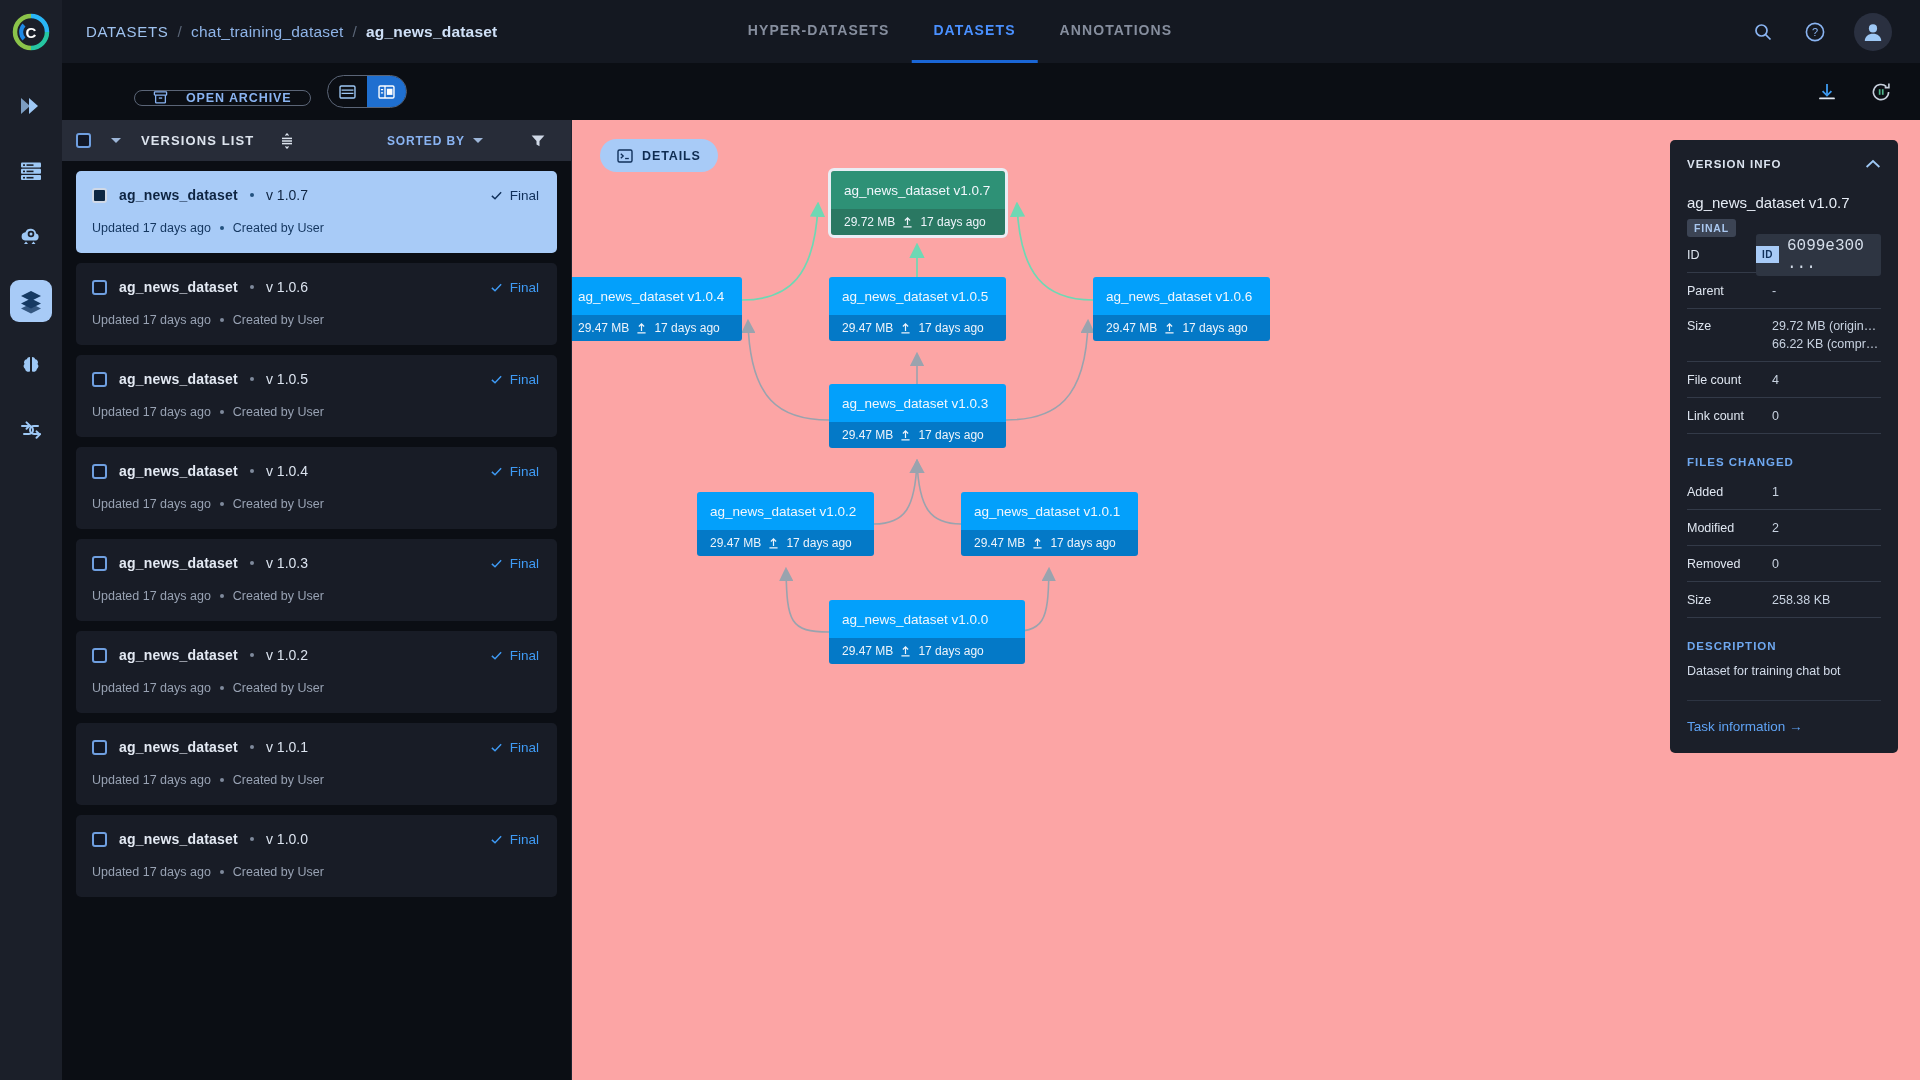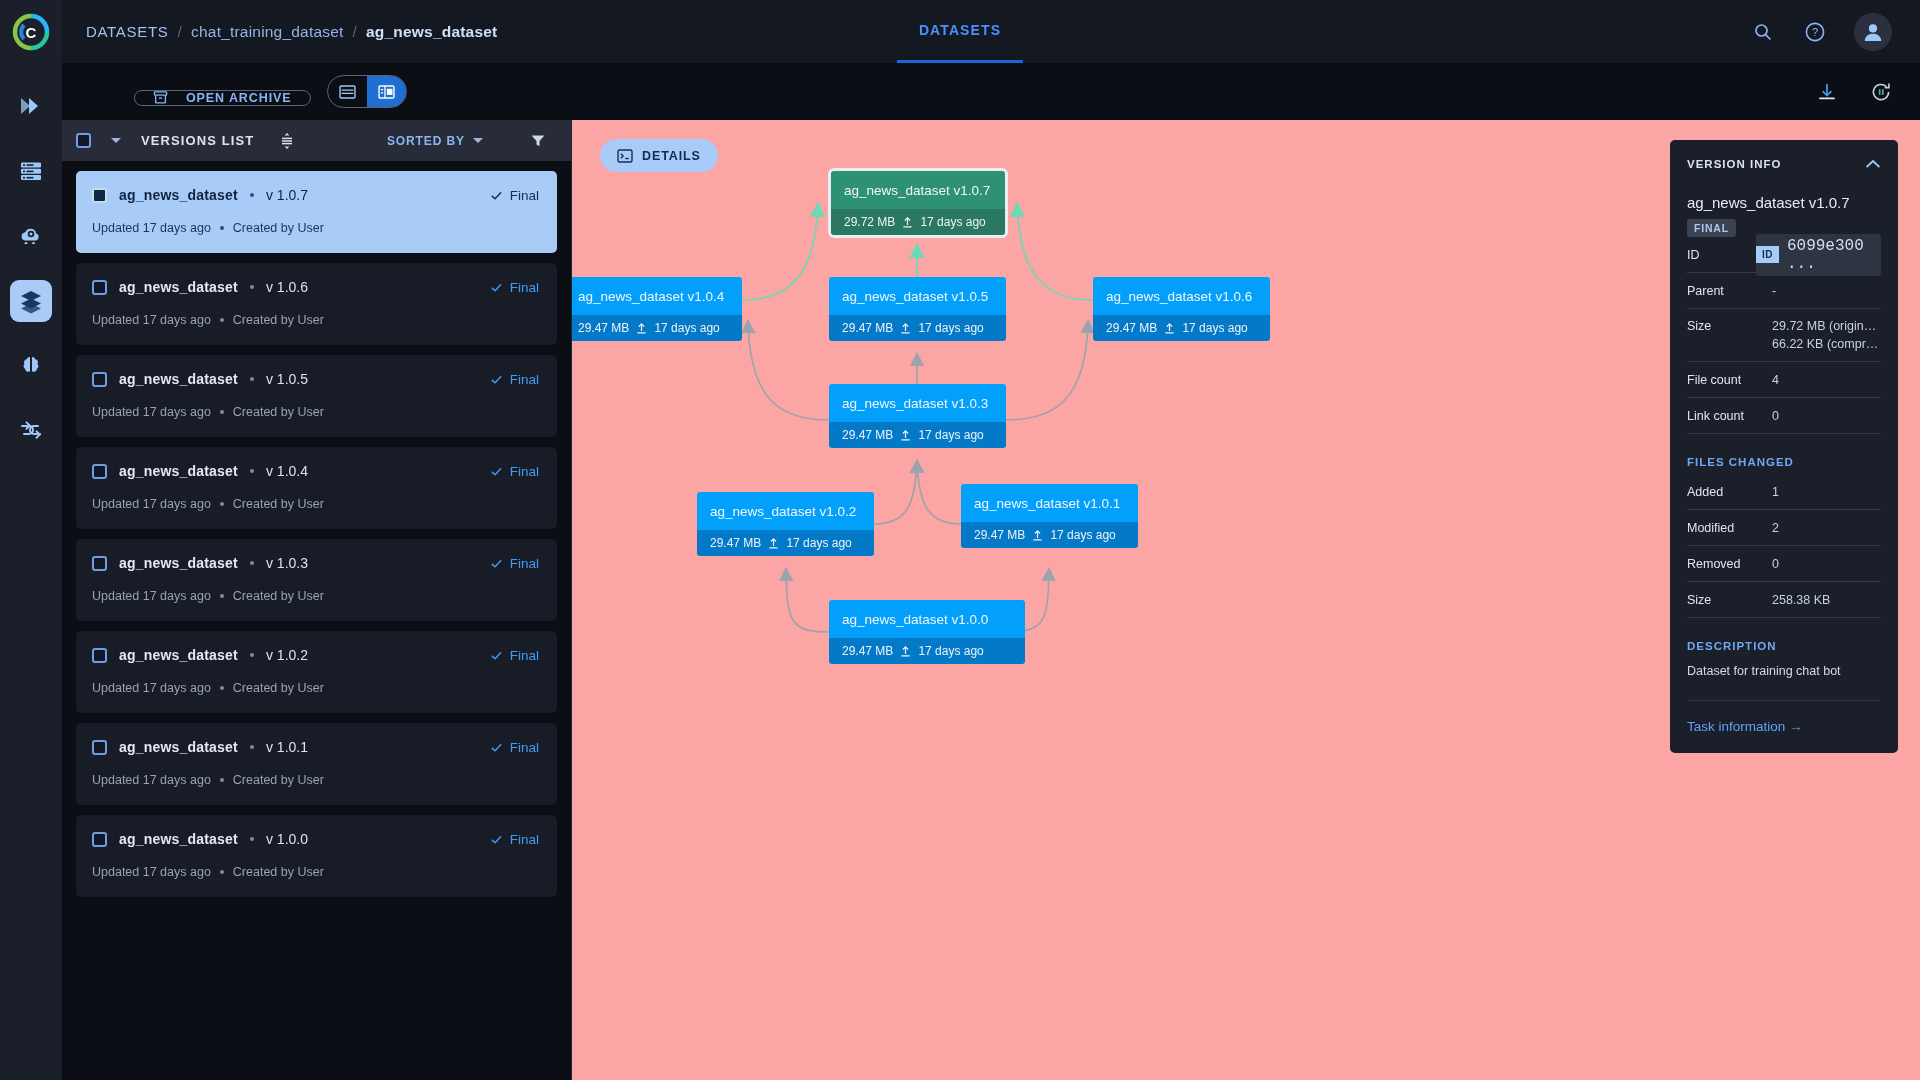--- a/index.html
+++ b/index.html
@@ -174,21 +174,23 @@
 
     <div class="breadcrumb">
       <span class="bc-item first">DATASETS</span>
       <span class="bc-sep">/</span>
       <span class="bc-item">chat_training_dataset</span>
       <span class="bc-sep">/</span>
       <span class="bc-item current">ag_news_dataset</span>
     </div>
 
     <div class="topnav">
+      <div class="topnav-item">HYPER-DATASETS</div>
       <div class="topnav-item active">DATASETS</div>
+      <div class="topnav-item">ANNOTATIONS</div>
     </div>
 
     <div class="topright">
       <div class="icon-btn">
         <svg width="20" height="20" viewBox="0 0 20 20">
             <circle cx="8.5" cy="8.5" r="5.5" fill="none" stroke="#8ab4f2" stroke-width="1.7"></circle>
             <line x1="12.6" y1="12.6" x2="17.5" y2="17.5" stroke="#8ab4f2" stroke-width="1.7"></line>
           </svg>
       </div>
       <div class="icon-btn">
@@ -607,21 +609,21 @@
             <div class="n-bot">
               <span>29.47 MB</span>
               <svg width="13" height="13" viewBox="0 0 14 14">
                   <path d="M7 2 L7 9.6 M4.2 4.8 L7 2 L9.8 4.8" fill="none" stroke="#eef4fb" stroke-width="1.3"></path>
                   <path d="M2.6 11.6 h8.8" stroke="#eef4fb" stroke-width="1.3"></path>
                 </svg>
               <span>17 days ago</span>
             </div>
           </div>
 
-          <div class="node blue" id="n-v101" style="left: 389px; top: 364px; width: 177px; height: 64px;">
+          <div class="node blue" id="n-v101" style="left: 389px; top: 372px; width: 177px; height: 64px;">
             <div class="n-top">ag_news_dataset v1.0.1</div>
             <div class="n-bot">
               <span>29.47 MB</span>
               <svg width="13" height="13" viewBox="0 0 14 14">
                   <path d="M7 2 L7 9.6 M4.2 4.8 L7 2 L9.8 4.8" fill="none" stroke="#eef4fb" stroke-width="1.3"></path>
                   <path d="M2.6 11.6 h8.8" stroke="#eef4fb" stroke-width="1.3"></path>
                 </svg>
               <span>17 days ago</span>
             </div>
           </div>

